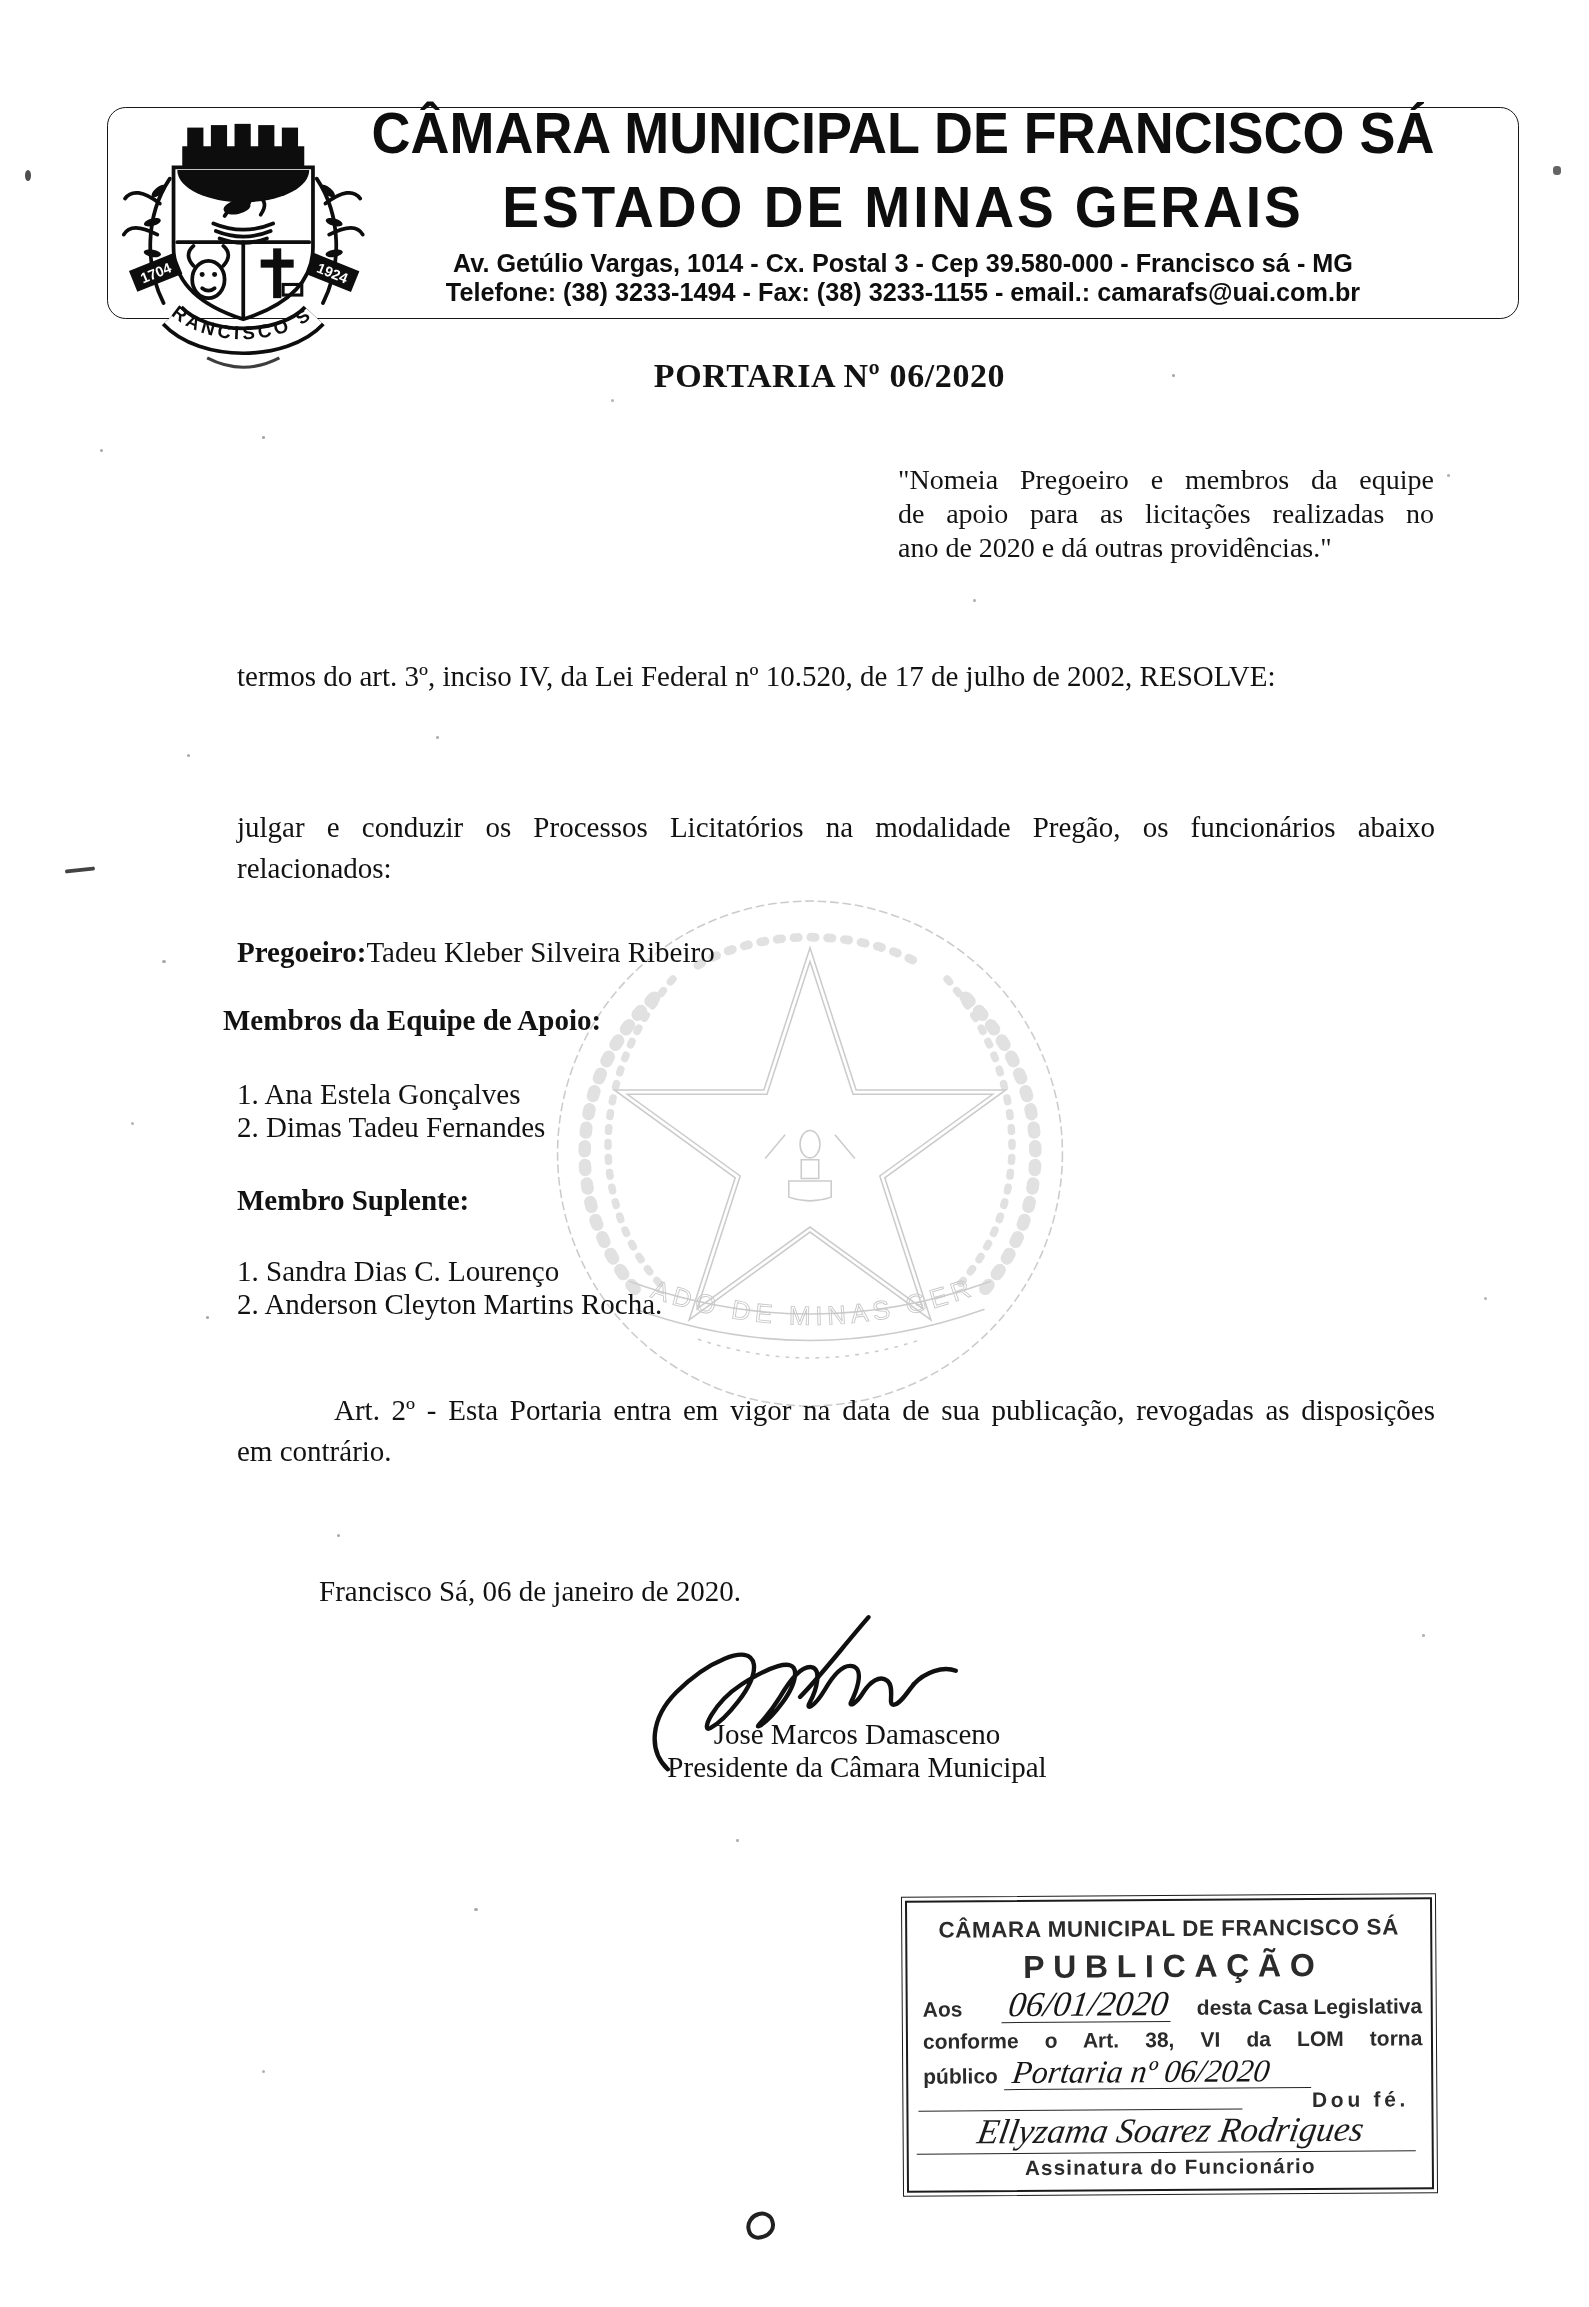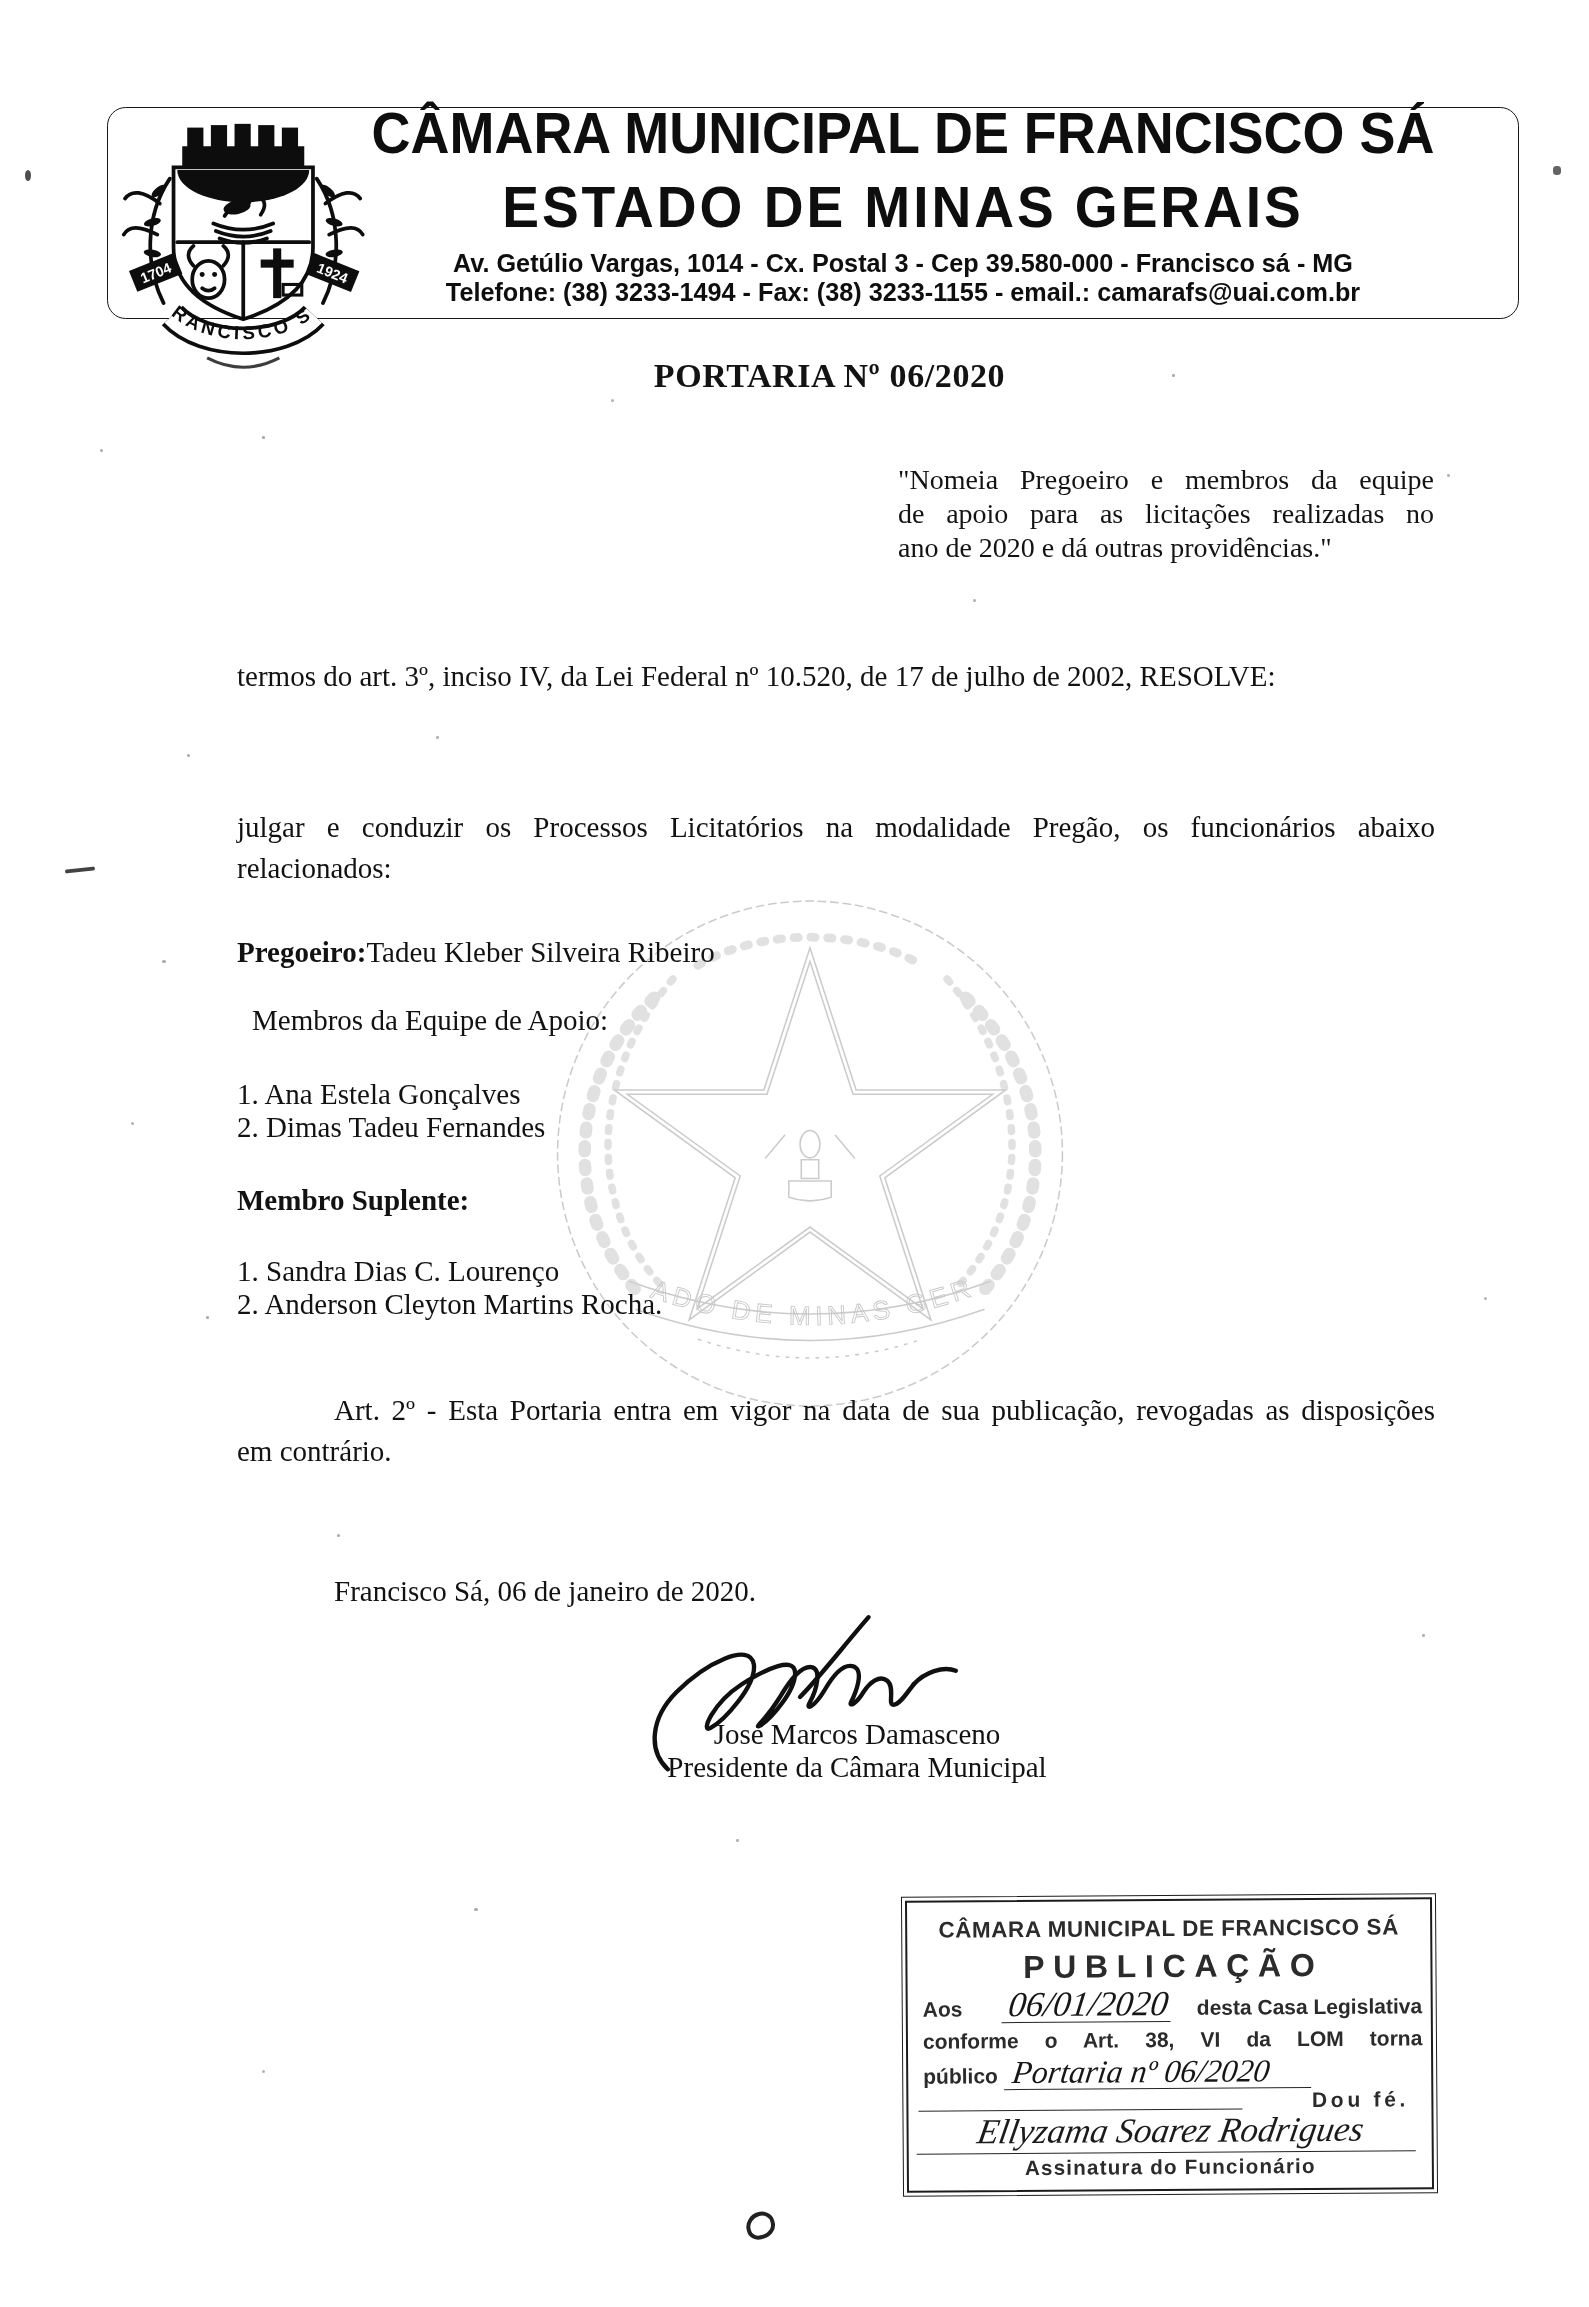--- a/index.html
+++ b/index.html
@@ -18,28 +18,28 @@
   
   .body-line{font-size:29px;line-height:41px;color:#121212;}
   .jl{text-align:justify;text-align-last:justify;}
   .ind{text-indent:97px;}
   #doc-title{position:absolute;left:69px;top:357px;width:1521px;text-align:center;
              font-size:34px;font-weight:bold;letter-spacing:0.6px;}
   #epigraph{position:absolute;left:898px;top:463px;width:536px;font-size:28px;line-height:34px;}
   #p1{position:absolute;left:237px;top:656px;width:1198px;}
   #p2{position:absolute;left:237px;top:807px;width:1198px;}
   #pregoeiro-line{position:absolute;left:237px;top:932px;width:1198px;}
-  #team-heading{position:absolute;left:252px;top:1000px;font-weight:normal;}
+  #team-heading{position:absolute;left:223px;top:1000px;font-weight:bold;}
   #team-1{position:absolute;left:237px;top:1074px;text-align:center;}
   #team-2{position:absolute;left:237px;top:1107px;}
   #suplente-heading{position:absolute;left:237px;top:1180px;font-weight:bold;}
   #sup-1{position:absolute;left:237px;top:1251px;}
   #sup-2{position:absolute;left:237px;top:1284px;}
   #p3{position:absolute;left:237px;top:1390px;width:1198px;}
-  #dateline{position:absolute;left:334px;top:1571px;}
+  #dateline{position:absolute;left:319px;top:1571px;}
   #main-signature{position:absolute;left:624px;top:1596px;width:362px;height:187px;}
   #signer-name{position:absolute;left:648px;top:1714px;width:418px;text-align:center;}
   #signer-title{position:absolute;left:648px;top:1747px;width:418px;text-align:center;}
   b.lbl{font-weight:bold;}
   
   #watermark{position:absolute;left:542px;top:879px;width:536px;height:549px;z-index:0;opacity:.85;}
   .txt-layer{position:relative;z-index:2;}
   
   #stamp{position:absolute;left:906px;top:1899px;width:523px;height:288px;
          border:2.5px solid #1c1c1c;outline:1.9px solid #1c1c1c;outline-offset:3.1px;

